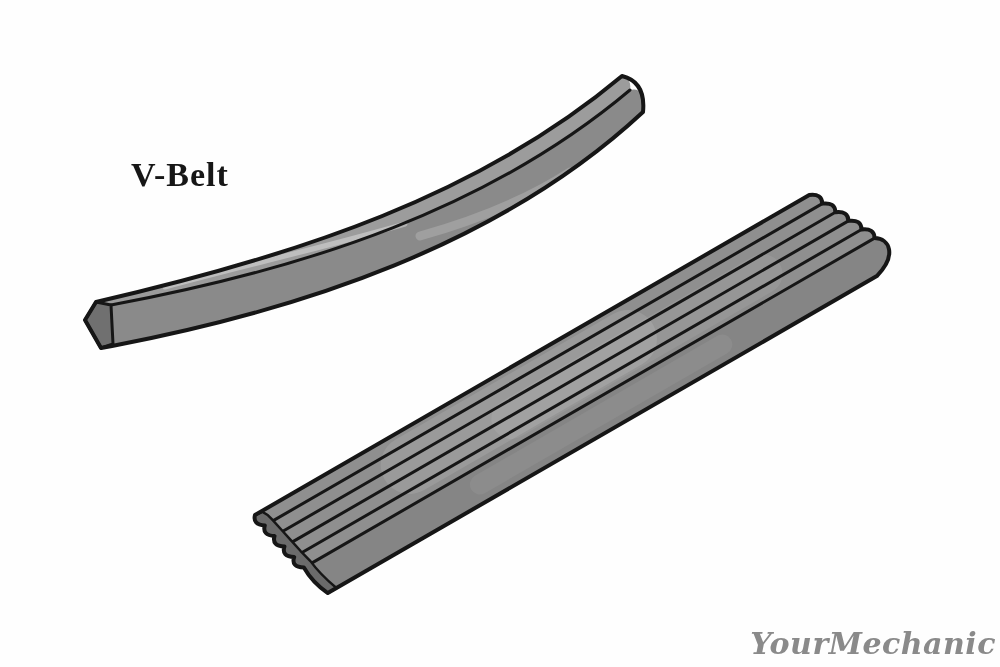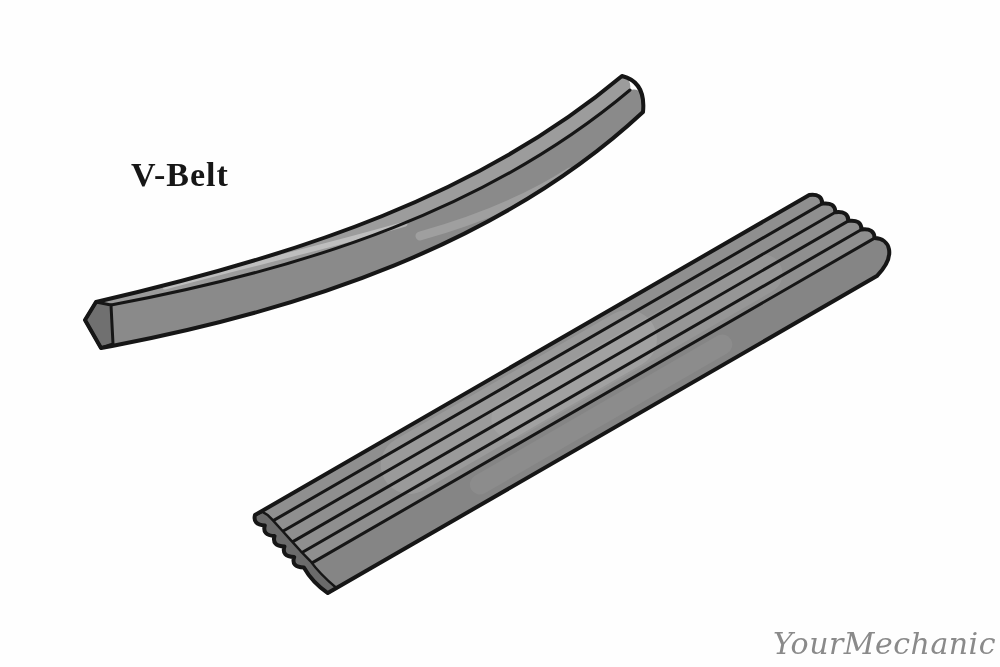--- a/index.html
+++ b/index.html
@@ -39,21 +39,21 @@
     top: 521px;
     font-size: 35px;
   }
   .watermark {
     position: absolute;
     right: 4px;
     bottom: 6px;
     color: #8a8a8a;
     font-family: "DejaVu Serif", serif;
     font-style: italic;
-    font-weight: normal;
+    font-weight: bold;
     font-size: 30px;
     letter-spacing: 0.5px;
     white-space: nowrap;
   }
   .ln { fill: none; stroke-linecap: round; stroke-linejoin: round; }
 </style>
 </head>
 <body>
 
 <div class="canvas">

